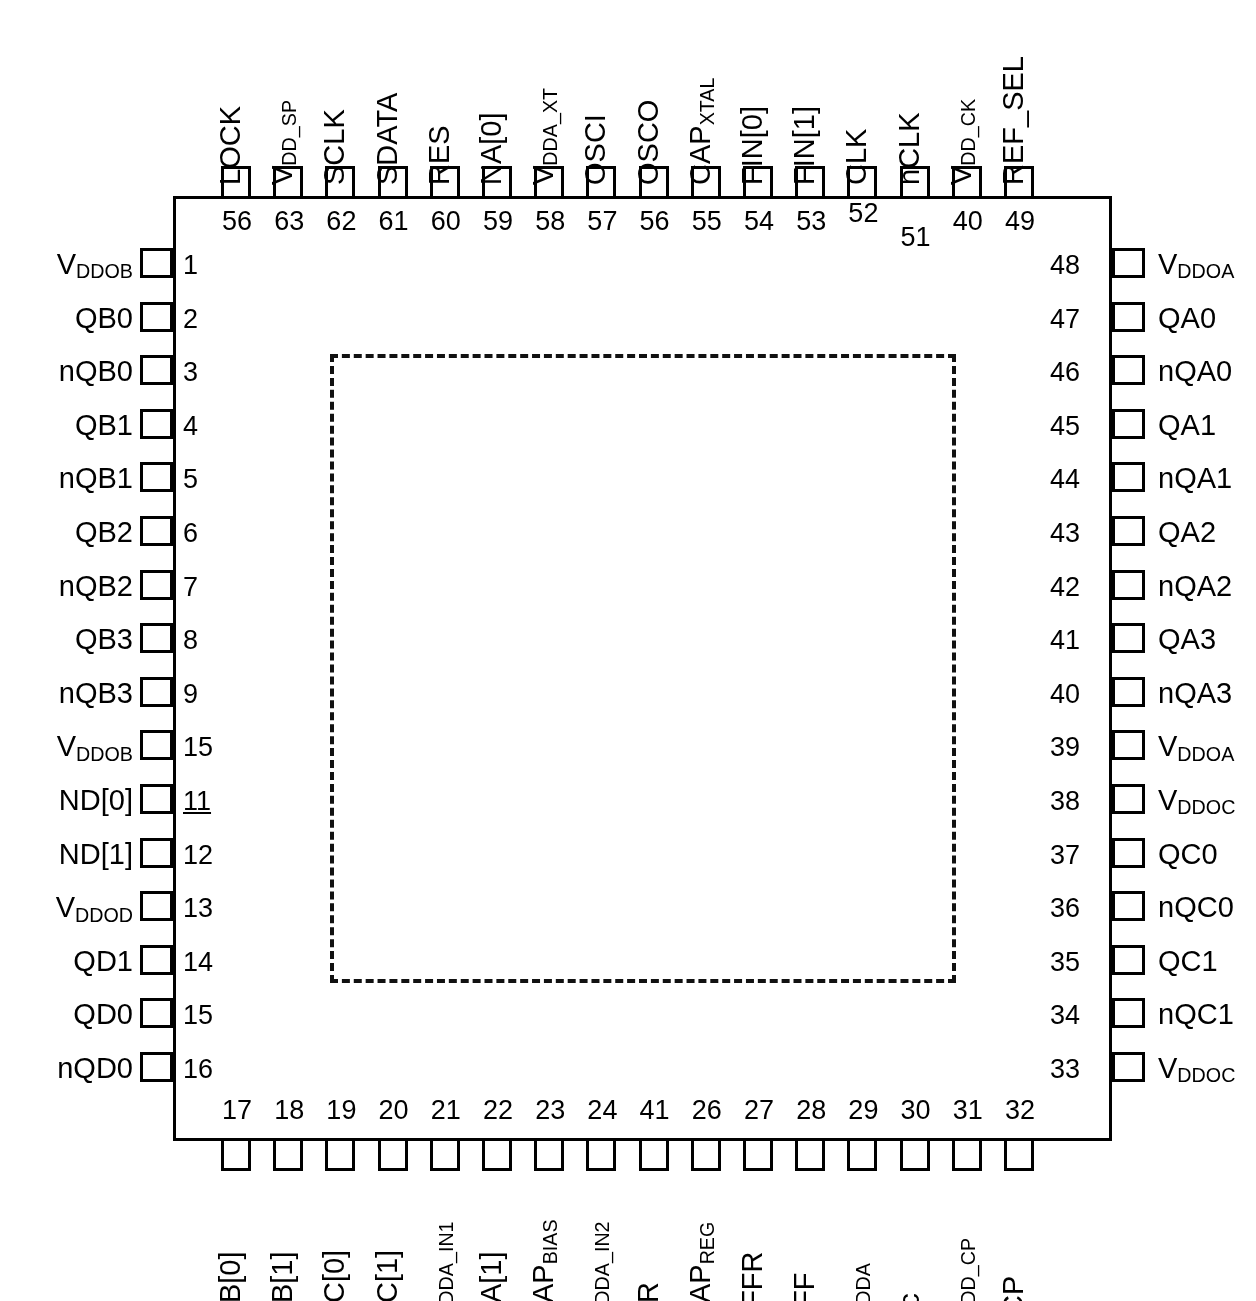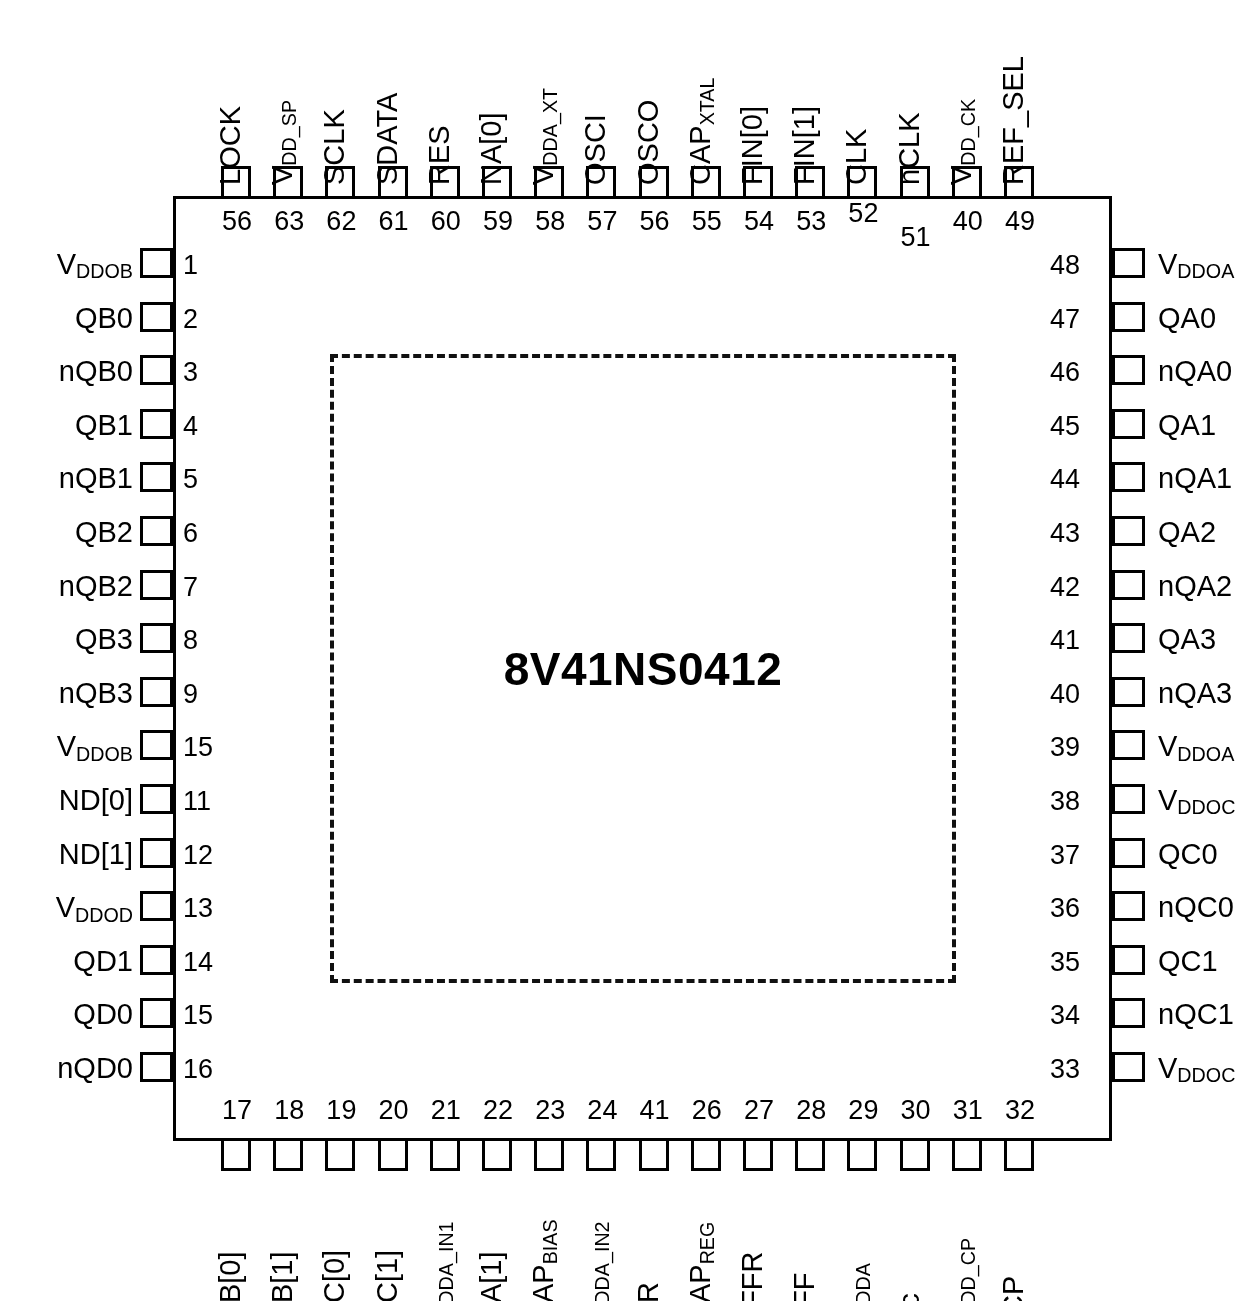--- a/index.html
+++ b/index.html
@@ -110,21 +110,20 @@
 </style>
 </head>
 <body>
 
 <div id="stage">
 
   <div id="package-body"></div>
 
   <div id="thermal-pad"></div>
 
-  <div id="part-number">8V41NS0412</div>
 
   <div id="pins-layer">
       <div class="pin-lead vert" style="left: 221px; top: 166px;"></div>
       <div class="pin-number top" style="left: 211px; top: 208px;">56</div>
       <div class="pin-name vertical" style="left: 245px; top: 156px; width: 170px;">LOCK</div>
       <div class="pin-lead vert" style="left: 273.2px; top: 166px;"></div>
       <div class="pin-number top" style="left: 263.2px; top: 208px;">63</div>
       <div class="pin-name vertical" style="left: 297.2px; top: 156px; width: 170px;">V<sub>DD_SP</sub></div>
       <div class="pin-lead vert" style="left: 325.4px; top: 166px;"></div>
       <div class="pin-number top" style="left: 315.4px; top: 208px;">62</div>
@@ -240,21 +239,21 @@
       <div class="pin-lead horiz" style="left: 140px; top: 623.2px;"></div>
       <div class="pin-number left" style="left: 183px; top: 627.2px;">8</div>
       <div class="pin-name left" style="left: -12px; top: 625.2px; width: 145px;">QB3</div>
       <div class="pin-lead horiz" style="left: 140px; top: 676.8px;"></div>
       <div class="pin-number left" style="left: 183px; top: 680.8px;">9</div>
       <div class="pin-name left" style="left: -12px; top: 678.8px; width: 145px;">nQB3</div>
       <div class="pin-lead horiz" style="left: 140px; top: 730.4px;"></div>
       <div class="pin-number left" style="left: 183px; top: 734.4px;">15</div>
       <div class="pin-name left" style="left: -12px; top: 732.4px; width: 145px;">V<sub>DDOB</sub></div>
       <div class="pin-lead horiz" style="left: 140px; top: 784px;"></div>
-      <div class="pin-number left" style="left: 183px; top: 788px;">11</div>
+      <div class="pin-number left" style="left: 183px; top: 788px; text-decoration: underline;">11</div>
       <div class="pin-name left" style="left: -12px; top: 786px; width: 145px;">ND[0]</div>
       <div class="pin-lead horiz" style="left: 140px; top: 837.6px;"></div>
       <div class="pin-number left" style="left: 183px; top: 841.6px;">12</div>
       <div class="pin-name left" style="left: -12px; top: 839.6px; width: 145px;">ND[1]</div>
       <div class="pin-lead horiz" style="left: 140px; top: 891.2px;"></div>
       <div class="pin-number left" style="left: 183px; top: 895.2px;">13</div>
       <div class="pin-name left" style="left: -12px; top: 893.2px; width: 145px;">V<sub>DDOD</sub></div>
       <div class="pin-lead horiz" style="left: 140px; top: 944.8px;"></div>
       <div class="pin-number left" style="left: 183px; top: 948.8px;">14</div>
       <div class="pin-name left" style="left: -12px; top: 946.8px; width: 145px;">QD1</div>

